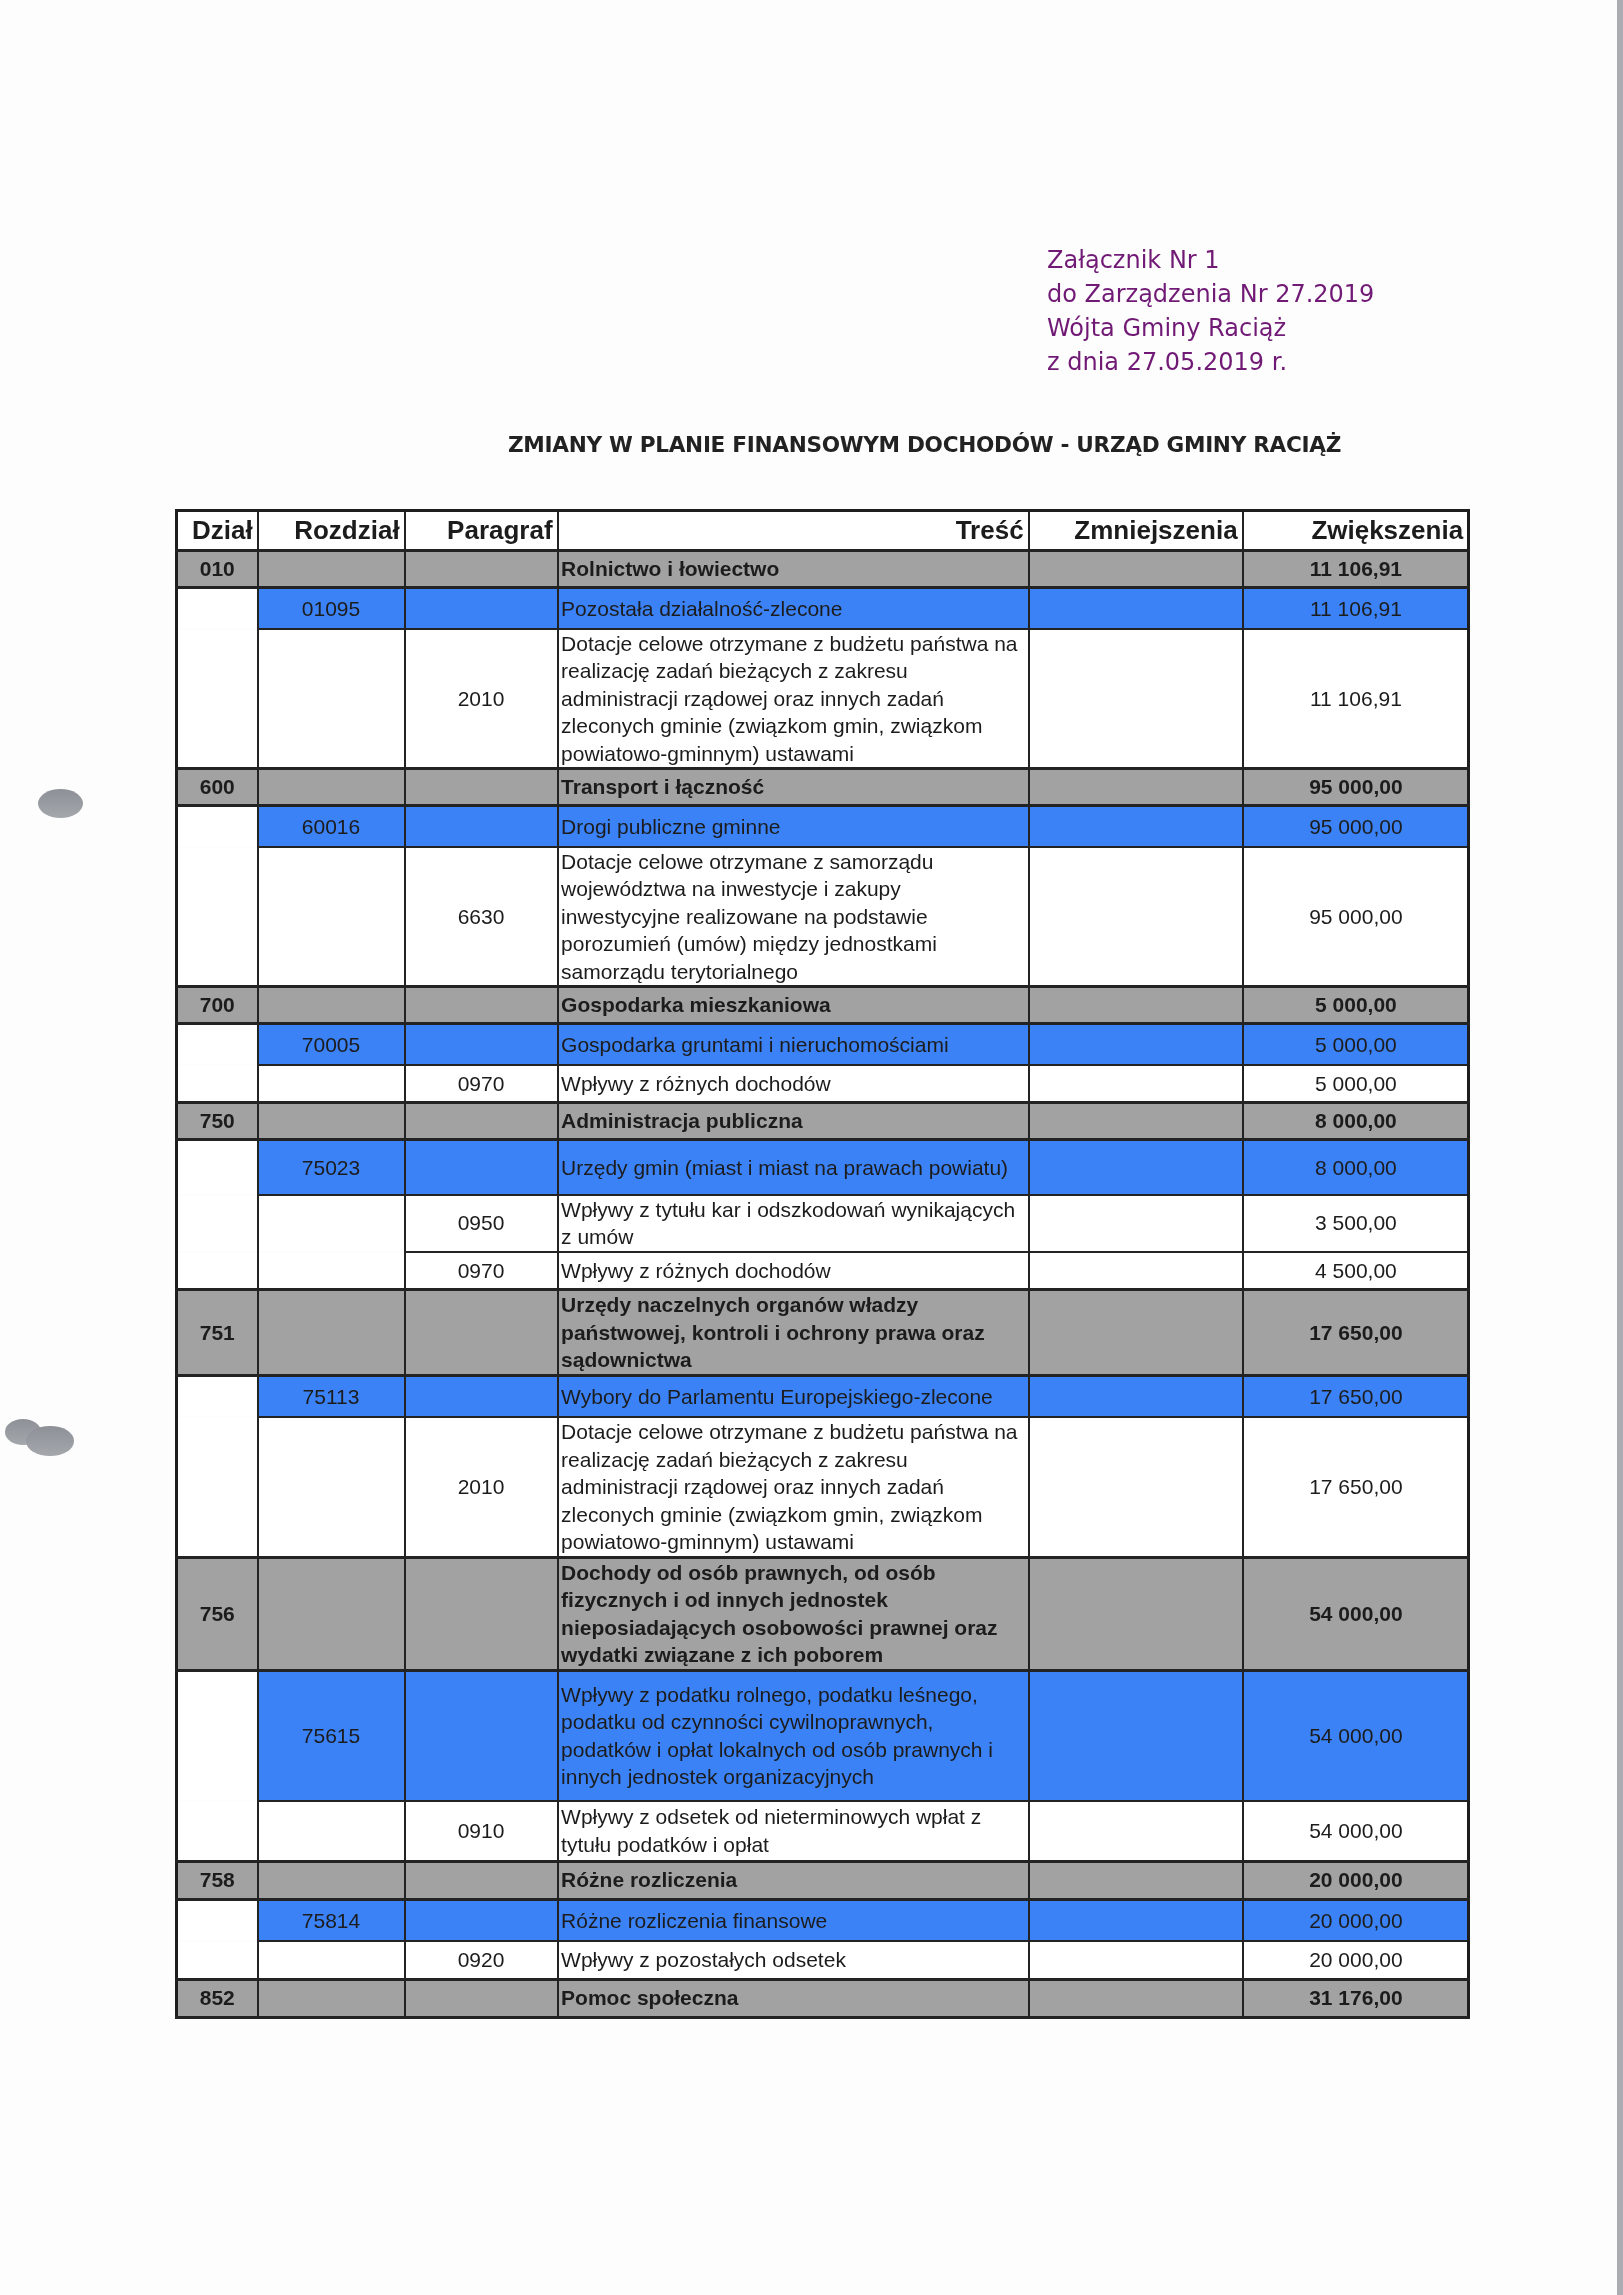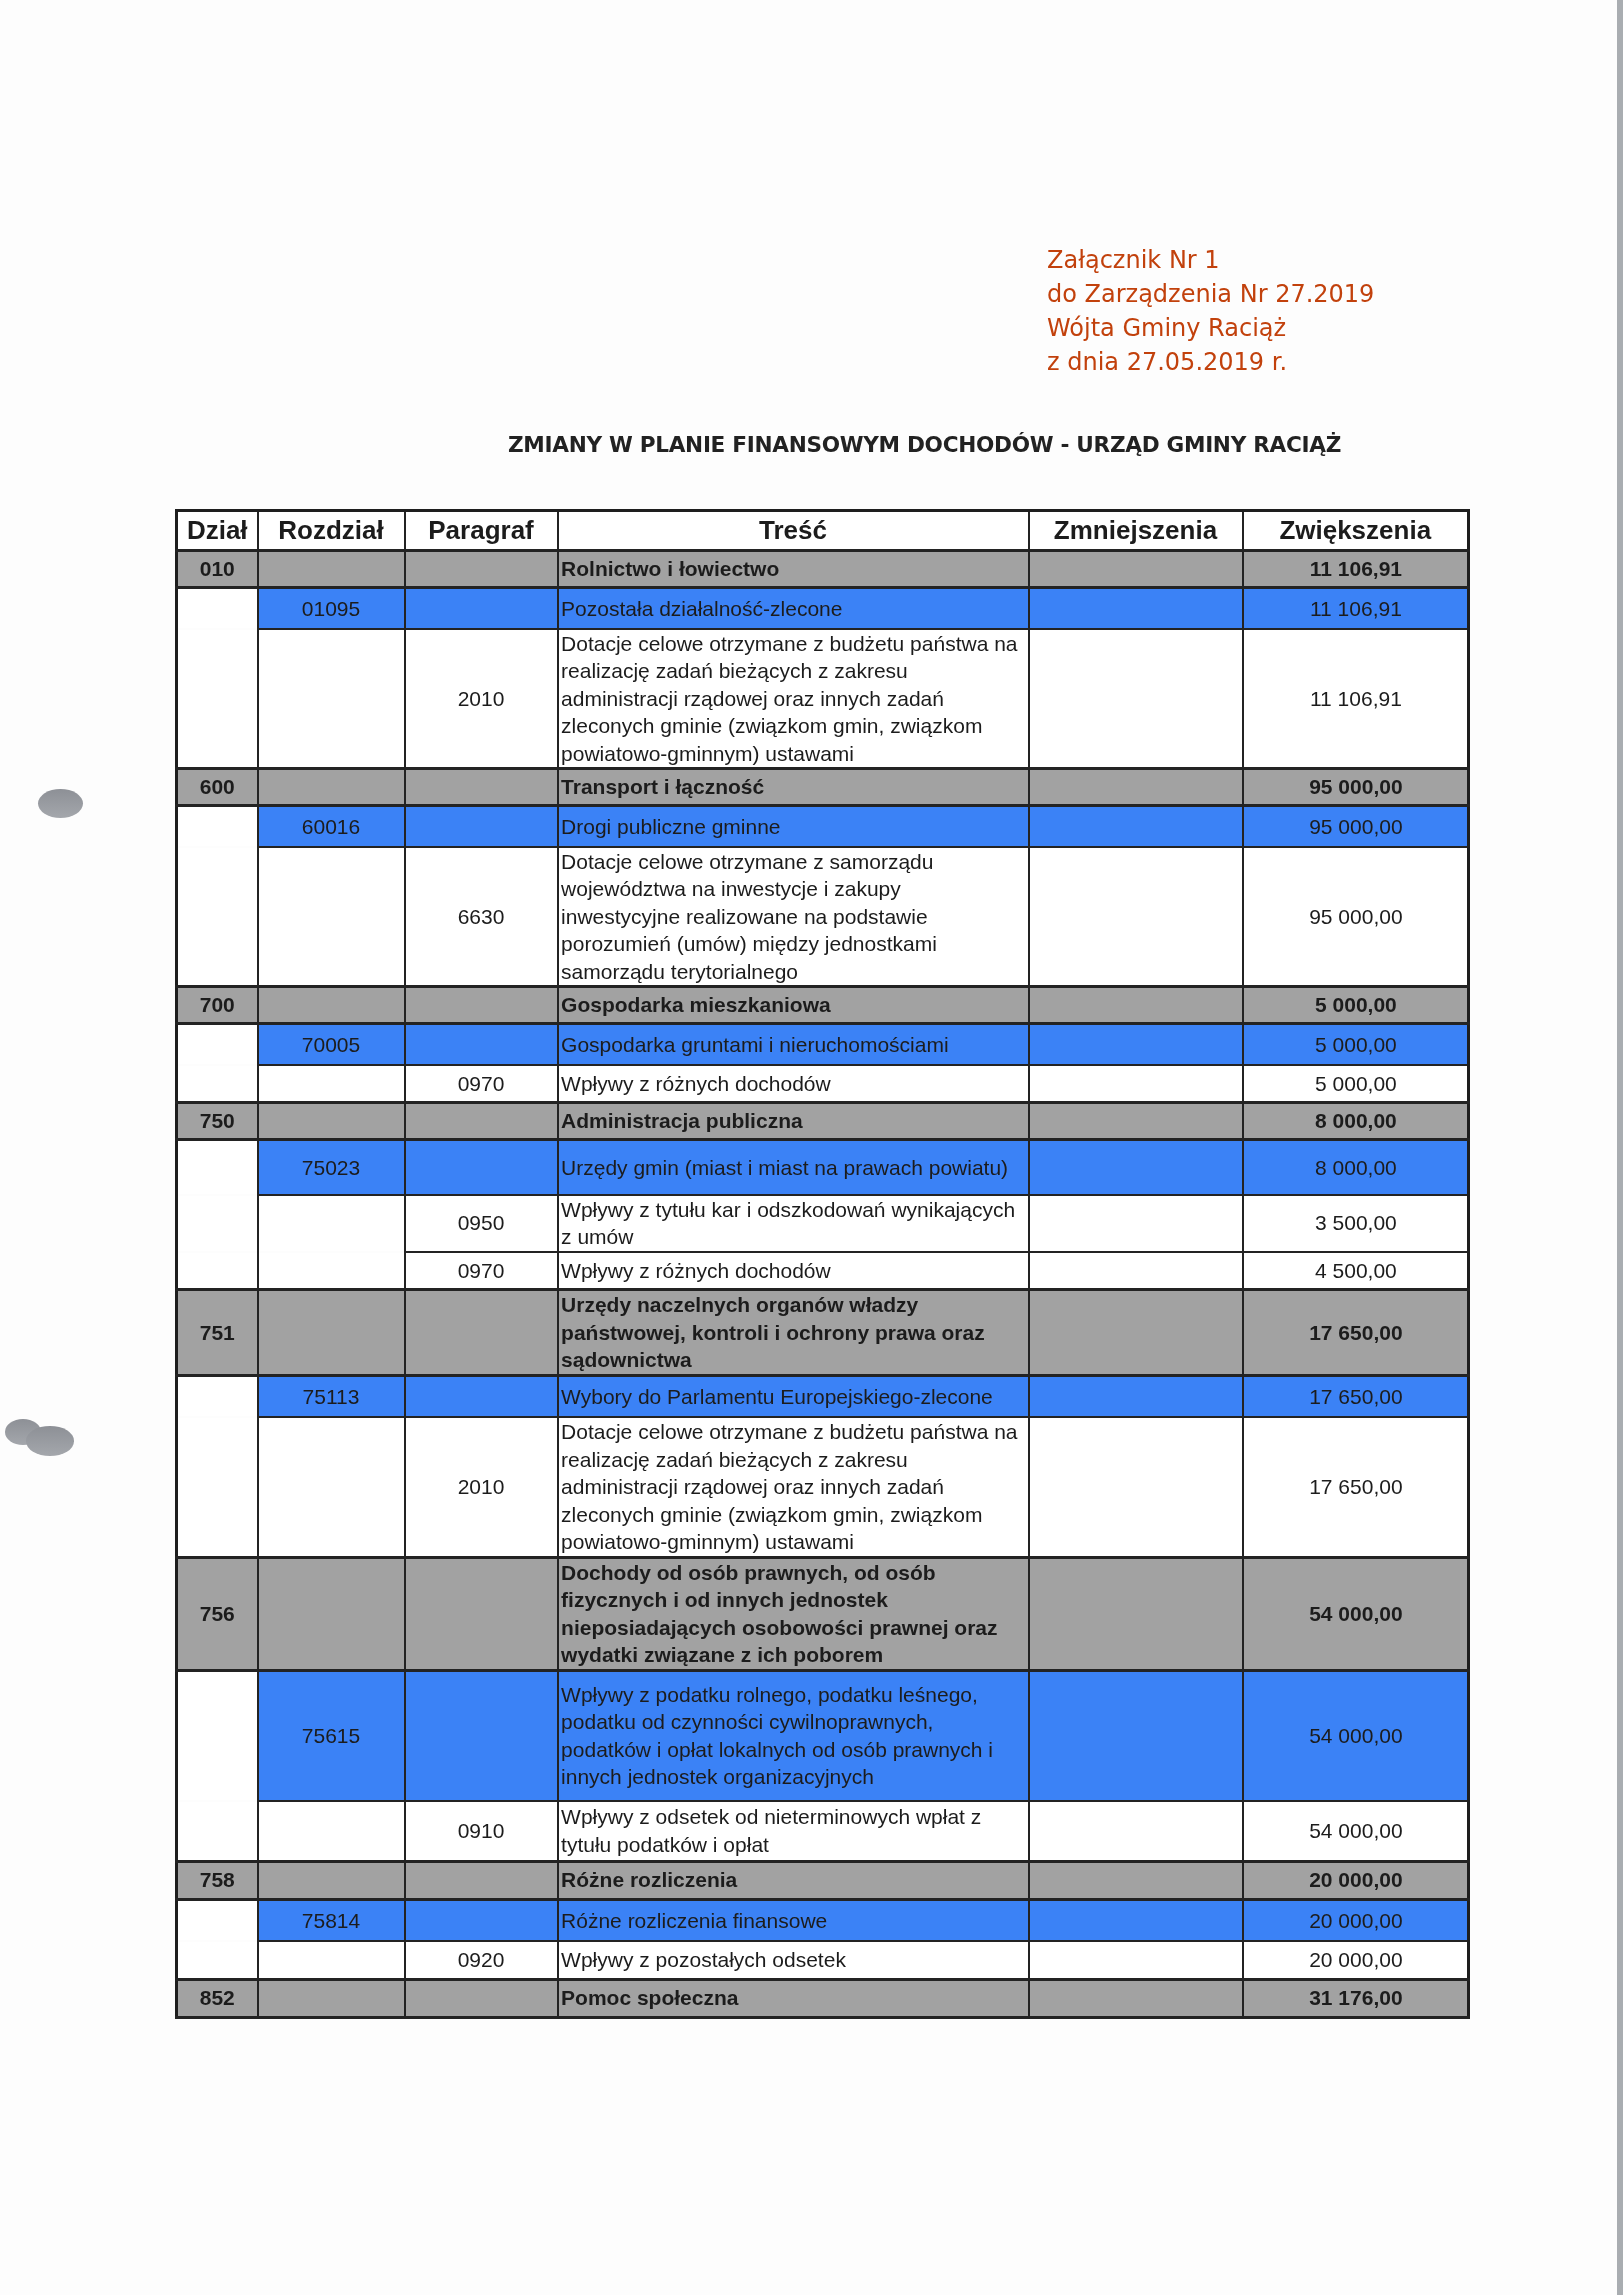--- a/index.html
+++ b/index.html
@@ -17,21 +17,21 @@
     position: absolute; background: linear-gradient(#8d9096, #a4a7ac);
     border-radius: 50%;
   }
   .punch-1 { left: 38px; top: 789px; width: 45px; height: 29px; }
   .punch-2 { left: 5.2px; top: 1419px; width: 36px; height: 26px; }
   .punch-2b { left: 26px; top: 1426px; width: 48px; height: 29.5px; }
 
   .attachment {
     position: absolute; left: 1047px; top: 243px;
     font-family: "DejaVu Sans", sans-serif; font-size: 24px; line-height: 34px;
-    color: #c2410c;
+    color: #701a75;
   }
   .attachment div { white-space: nowrap; }
   .doc-title {
     position: absolute; left: 241px; top: 432px; width: 1100px;
     text-align: right; font-family: "DejaVu Sans", sans-serif;
     font-weight: bold; font-size: 21.6px; letter-spacing: -0.3px; color: #222;
     white-space: nowrap;
   }
 
   table.plan {
@@ -43,21 +43,21 @@
   table.plan col.c1 { width: 81px; }
   table.plan col.c2 { width: 147px; }
   table.plan col.c3 { width: 153px; }
   table.plan col.c4 { width: 471px; }
   table.plan col.c5 { width: 214px; }
   table.plan col.c6 { width: 226px; }
   table.plan th, table.plan td {
     border: 2px solid #232323; padding: 0 3.9px; overflow: hidden;
   }
   table.plan th {
-    height: 37px; font-size: 26px; font-weight: bold; text-align: center;
+    height: 37px; font-size: 26px; font-weight: bold; text-align: right;
     background: #fff; border-bottom-width: 3.3px;
   }
   table.plan td { font-size: 21px; line-height: 27.5px; vertical-align: middle; }
   tr.dzial td { background: #a2a2a2; font-weight: bold; border-top-width: 3.9px; border-bottom-width: 3.9px; }
   tr.rozdzial td { background: #3b82f6; }
   tr.rozdzial td.blank-dzial, tr.paragraf td.blank-dzial { background: #fff; }
   tr.paragraf td { background: #fff; }
   tr.paragraf td.blank-rozdzial { background: #fff; }
   .c-dzial { text-align: center; font-weight: bold; font-size: 21px; margin-top: 10px; }
   .c-rozdzial { text-align: center; }

